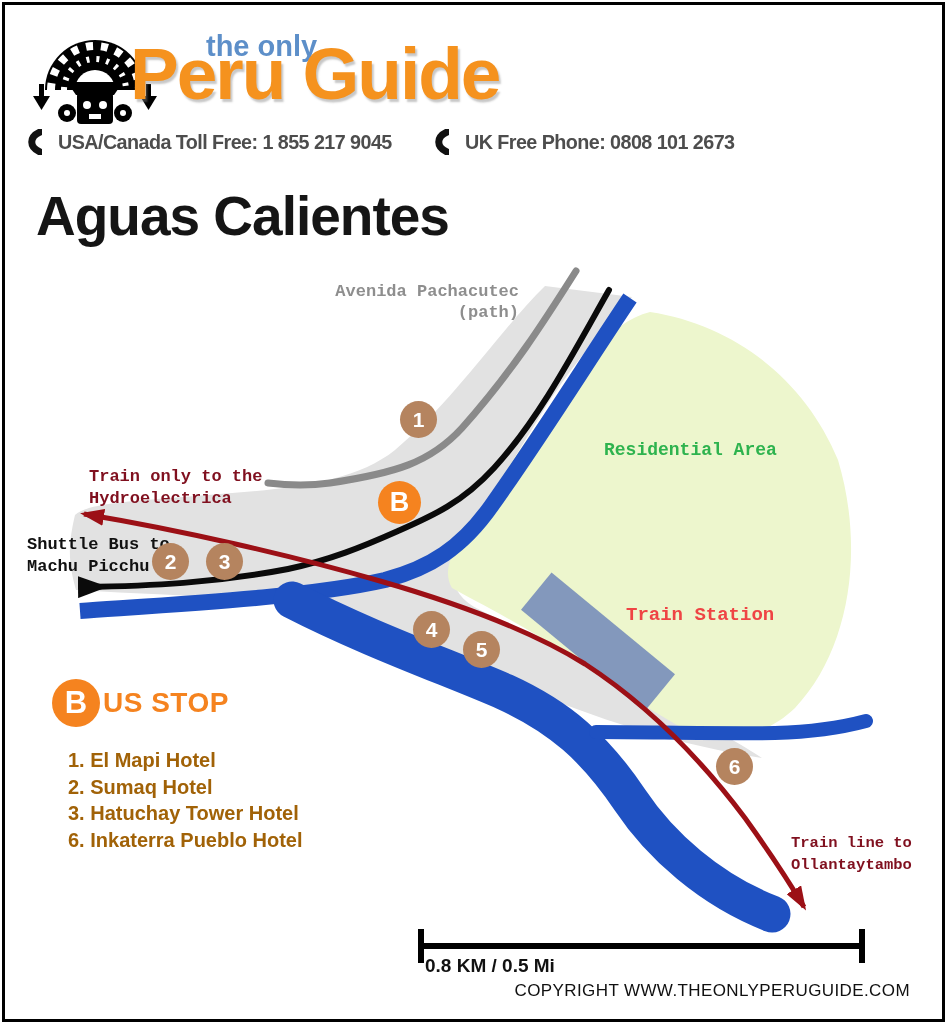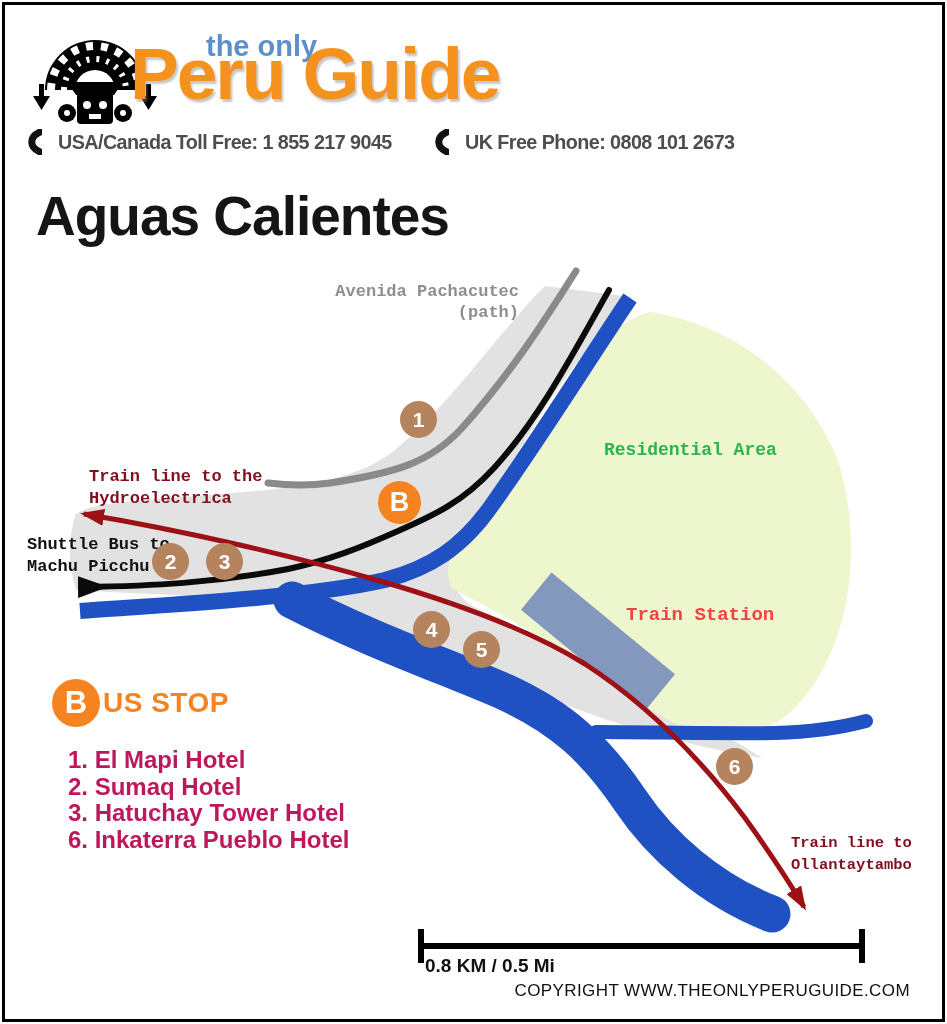--- a/index.html
+++ b/index.html
@@ -30,21 +30,21 @@
   .lbl-ollanta { left:791px; top:832px; font-size:15.5px; color:#80101F; line-height:22px; }
 
   .marker { position:absolute; width:37px; height:37px; border-radius:50%; background:#B5845F; color:#fff;
             font-weight:bold; font-size:21px; display:flex; align-items:center; justify-content:center; }
   .marker.bus { width:43px; height:43px; background:#F5831F; font-size:27px; }
 
   
   .legend-b { left:52px; top:679px; width:48px; height:48px; border-radius:50%; background:#F5831F; color:#fff;
               font-size:31px; font-weight:bold; display:flex; align-items:center; justify-content:center; }
   .legend-title { left:103px; top:687px; font-size:28px; font-weight:bold; color:#F5831F; letter-spacing:.5px; }
-  .hotels { left:68px; top:747px; font-size:24px; font-weight:bold; color:#be185d; line-height:26.5px; }
+  .hotels { left:68px; top:747px; font-size:20px; font-weight:bold; color:#a16207; line-height:26.5px; }
 
   
   .scalebar { left:418px; top:929px; width:447px; height:34px; }
   .scalebar .line { position:absolute; left:0; right:0; top:14px; height:6px; background:#000; }
   .scalebar .tick { position:absolute; top:0; width:6px; height:34px; background:#000; }
   .scalebar .tick.right { right:0; }
   .scale-label { left:425px; top:955px; font-size:19px; font-weight:bold; color:#111; }
   .copyright { right:37px; top:981px; font-size:17px; color:#101010; letter-spacing:.4px; }
 </style>
 </head>
@@ -131,21 +131,21 @@
 
 <h1 class="abs page-title">Aguas Calientes</h1>
 
 <div class="maplabel lbl-avenida">
   <span style="display:block">Avenida Pachacutec</span>
   <span style="display:block">(path)</span>
 </div>
 <div class="maplabel lbl-residential">Residential Area</div>
 <div class="maplabel lbl-station">Train Station</div>
 <div class="maplabel lbl-hydro">
-  <span style="display:block">Train line to the</span>
+  <span style="display:block">Train only to the</span>
   <span style="display:block">Hydroelectrica</span>
 </div>
 <div class="maplabel lbl-shuttle">
   <span style="display:block">Shuttle Bus to</span>
   <span style="display:block">Machu Picchu</span>
 </div>
 <div class="maplabel lbl-ollanta">
   <span style="display:block">Train line to</span>
   <span style="display:block">Ollantaytambo</span>
 </div>

